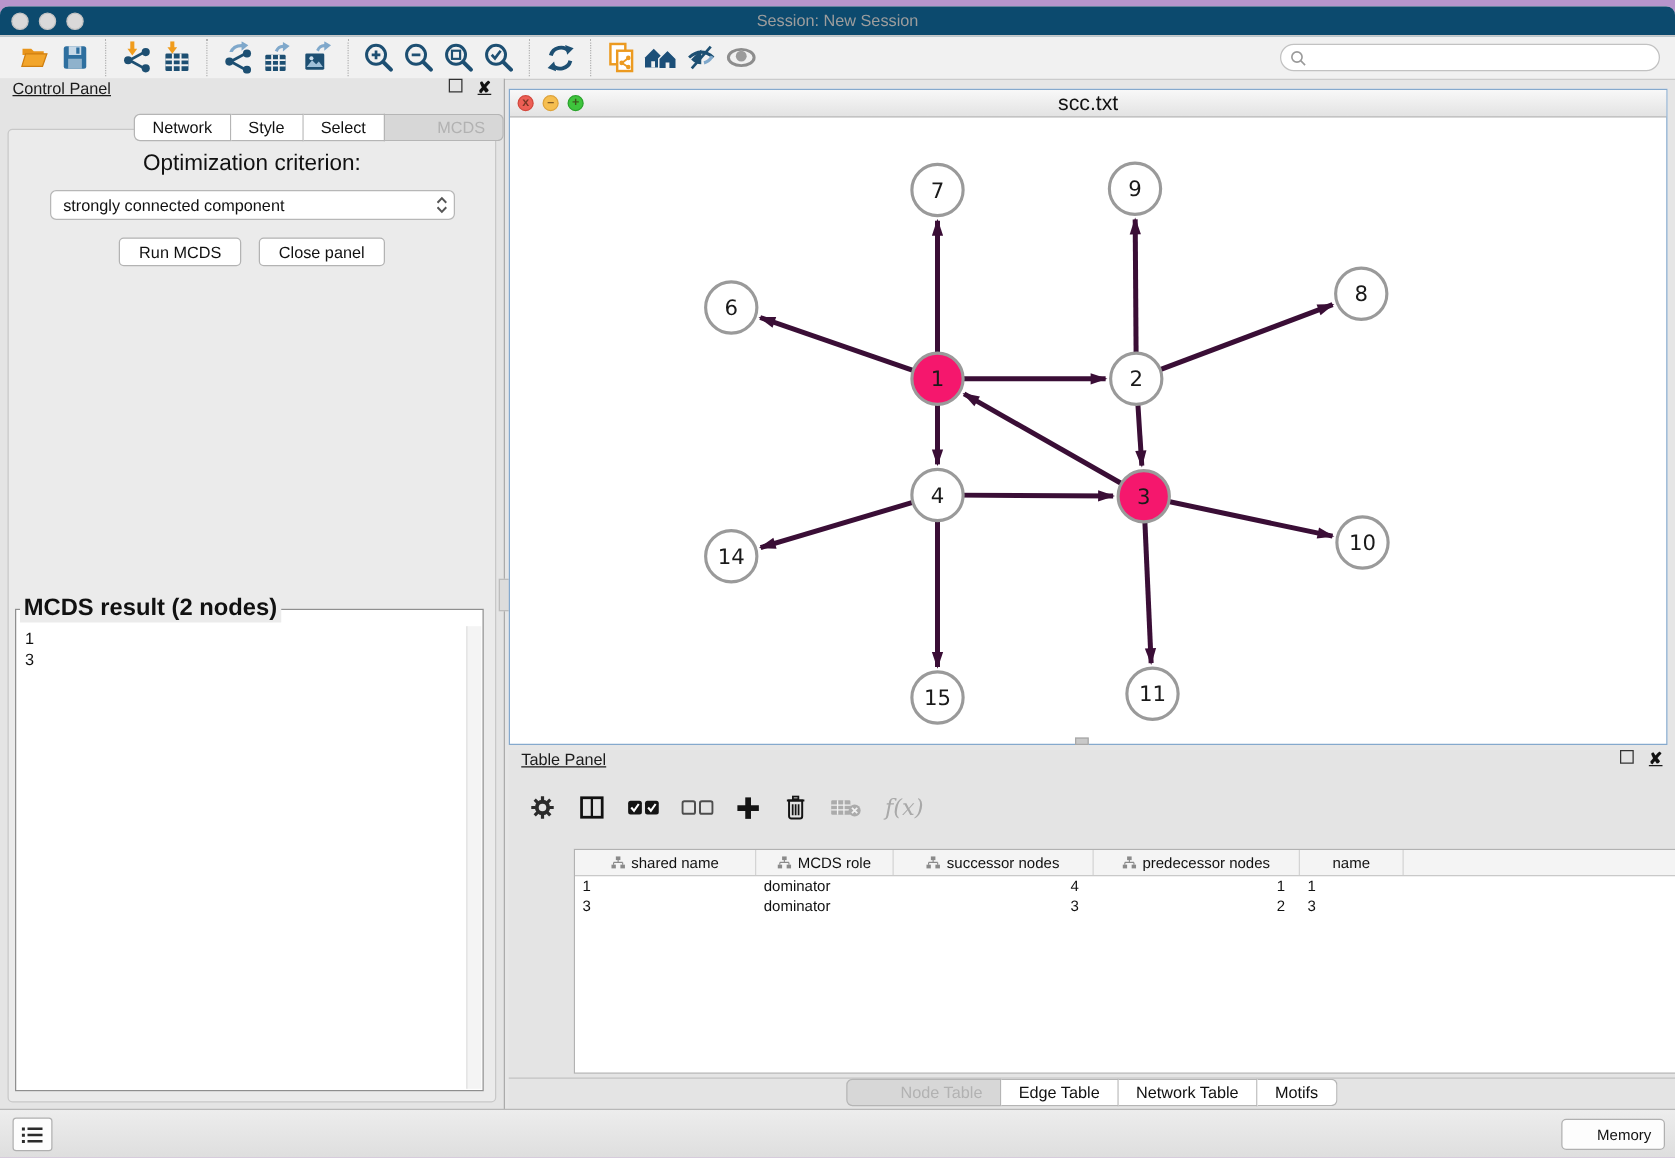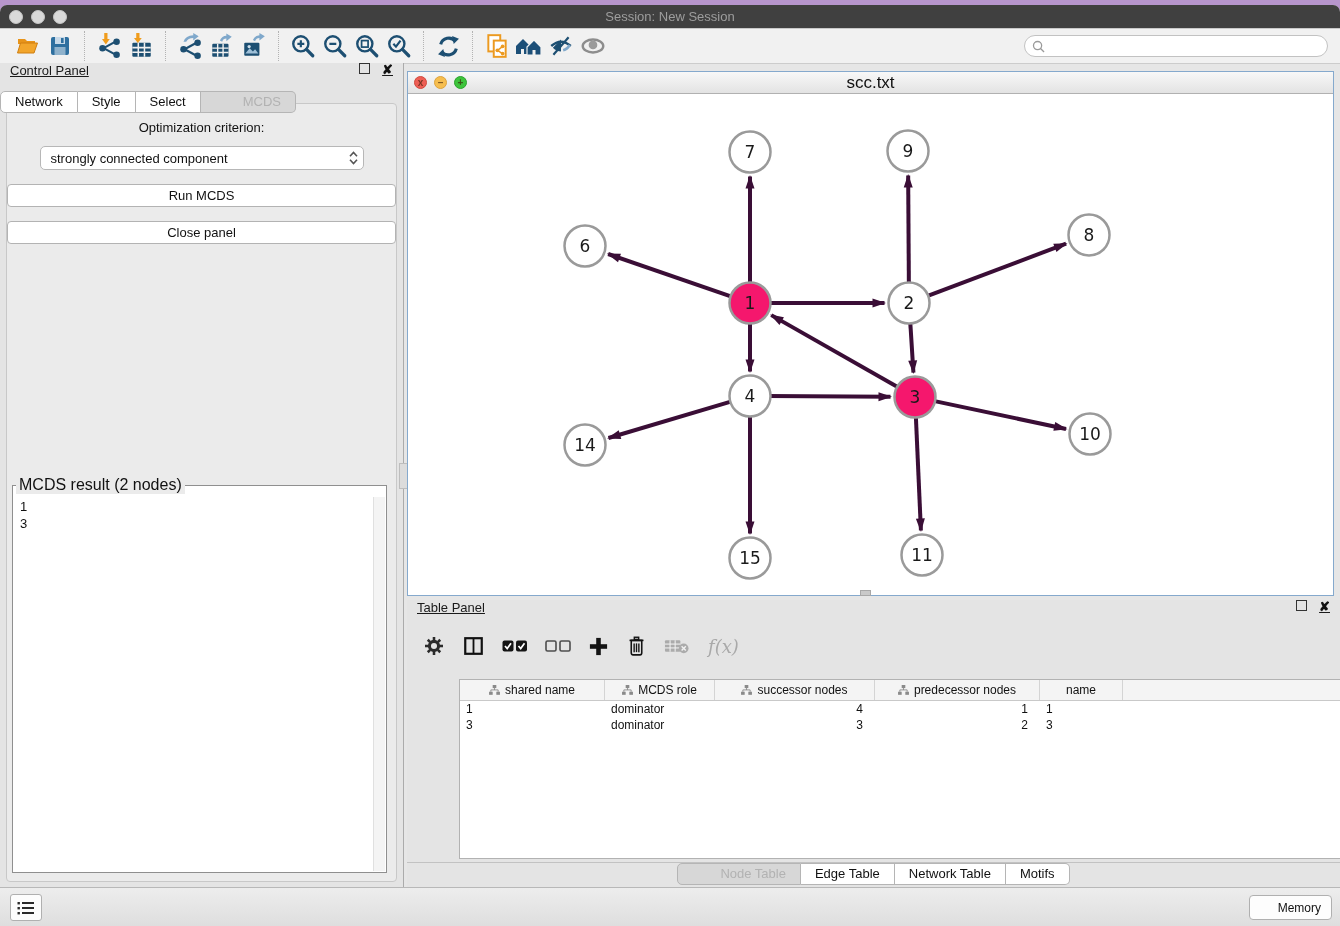--- a/index.html
+++ b/index.html
@@ -1,50 +1,50 @@
 <!DOCTYPE html>
 <html><head>
 <meta charset="utf-8">
 <style>
   html,body{margin:0;padding:0;}
   body{width:1340px;height:926px;background:#b795cc;font-family:"Liberation Sans",sans-serif;position:relative;overflow:hidden;}
   .window{position:absolute;top:5px;left:0;right:0;bottom:0;background:#e6e6e6;border-radius:7px 7px 0 0;overflow:hidden;}
 
   
-  .titlebar{height:23px;background:#404040;border-bottom:1px solid #c9c9c9;position:relative;display:flex;align-items:center;}
+  .titlebar{height:23px;background:#0c4a6e;border-bottom:1px solid #c9c9c9;position:relative;display:flex;align-items:center;}
   .traffic-dot{width:12px;height:12px;border-radius:50%;background:#d9d9d9;border:1px solid #c3c3c3;margin-left:8px;}
   .traffic-dot:first-child{margin-left:9px;}
   .win-title{position:absolute;left:0;right:0;text-align:center;color:#9d9d9d;font-size:13px;}
 
   
   .toolbar{height:34px;background:#f1f1f1;border-bottom:1px solid #cccccc;display:flex;align-items:center;padding:0 12px;}
   .tb-btn{width:32px;height:30px;display:flex;align-items:center;justify-content:center;flex:0 0 auto;}
   .tb-sep{width:0;height:30px;border-left:1px dotted #b3b3b3;margin:0 8px;flex:0 0 auto;}
   .search-pill{margin-left:auto;width:288px;height:20px;border:1px solid #c2c2c2;border-radius:11px;background:#fff;display:flex;align-items:center;padding:0 7px;}
   .search-pill input{border:none;outline:none;flex:1;font-size:12px;background:transparent;margin-left:5px;}
 
   
   #control-panel{position:absolute;left:0;top:58px;width:403px;bottom:38px;background:#e4e4e4;border-right:1px solid #ababab;}
   .panel-header{height:25px;display:flex;align-items:flex-start;padding:0 10px;font-size:13px;color:#1a1a1a;text-decoration:underline;}
   .panel-header .spacer{flex:1;}
   .float-icon{width:9px;height:9px;border:1.6px solid #333;margin-right:12px;}
   .close-x{font-size:13px;font-weight:bold;color:#111;line-height:1;}
-  .cp-tabs{display:flex;justify-content:flex-start;position:relative;z-index:2;margin-top:3px;}
+  .cp-tabs{display:flex;justify-content:flex-end;position:relative;z-index:2;margin-top:3px;margin-left:16px;}
   .tab{padding:2px 14px 3px;font-size:13px;background:#fff;border:1px solid #b5b5b5;border-left:none;color:#111;cursor:default;}
   .tab:first-child{border-left:1px solid #b5b5b5;border-radius:5px 0 0 5px;}
   .tab:last-child{border-radius:0 5px 5px 0;}
   .tab.active{background:#d7d7d7;color:#b2b2b2;padding-left:42px;}
   .cp-body{position:absolute;left:6px;right:6px;top:40px;bottom:6px;background:#ebebeb;border:1px solid #c8c8c8;border-radius:4px;text-align:center;}
-  .opt-label{margin-top:16px;font-size:13px;color:#111;}
+  .opt-label{margin-top:16px;font-size:18px;color:#111;}
   .dropdown{margin:11px auto 0;width:308px;height:22px;background:#fff;border:1px solid #b7b7b7;border-radius:5px;display:flex;align-items:center;padding:0 4px 0 10px;font-size:13px;color:#111;}
   .dropdown .dd-label{flex:1;text-align:left;}
-  .btn-row{display:flex;justify-content:center;gap:14px;margin-top:14px;flex-direction:column;}
+  .btn-row{display:flex;justify-content:center;gap:14px;margin-top:14px;}
   .btn{background:#fff;border:1px solid #b3b3b3;border-radius:4px;font-size:13px;color:#111;padding:3px 15px;font-family:"Liberation Sans",sans-serif;}
   fieldset.mcds-result{position:absolute;left:5px;right:9px;top:372px;bottom:8px;border:1px solid #8f8f8f;margin:0;padding:1px;background:#fff;}
-  fieldset.mcds-result legend{font-size:16px;color:#111;padding:0 3px;margin-left:2px;text-align:left;background:#ebebeb;}
+  fieldset.mcds-result legend{font-size:19px;color:#111;padding:0 3px;margin-left:2px;text-align:left;background:#ebebeb;font-weight:bold;}
   .result-area{position:absolute;left:1px;right:12px;top:3px;bottom:1px;background:#fff;text-align:left;font-size:13px;color:#111;padding:1px 6px;line-height:17px;}
   .result-scrollbar{position:absolute;right:1px;top:3px;bottom:1px;width:11px;background:#f4f4f4;border-left:1px solid #e0e0e0;}
 
   
   #network-frame{position:absolute;left:407px;top:66px;width:927px;height:525px;background:#fff;border:1px solid #85a9cd;box-sizing:border-box;}
   .frame-titlebar{height:21px;background:linear-gradient(#f8f8f8,#e3e3e3);border-bottom:1px solid #b1b1b1;position:relative;display:flex;align-items:center;padding-left:6px;gap:7px;}
   .tl{width:13px;height:13px;border-radius:50%;font-size:10px;line-height:12px;text-align:center;color:rgba(60,30,10,.65);font-weight:bold;box-sizing:border-box;}
   .tl.red{background:#ed5f55;border:1px solid #d2493e;}
   .tl.yellow{background:#f6be4f;border:1px solid #dda33c;}
   .tl.green{background:#3ec43c;border:1px solid #2ba32d;}

